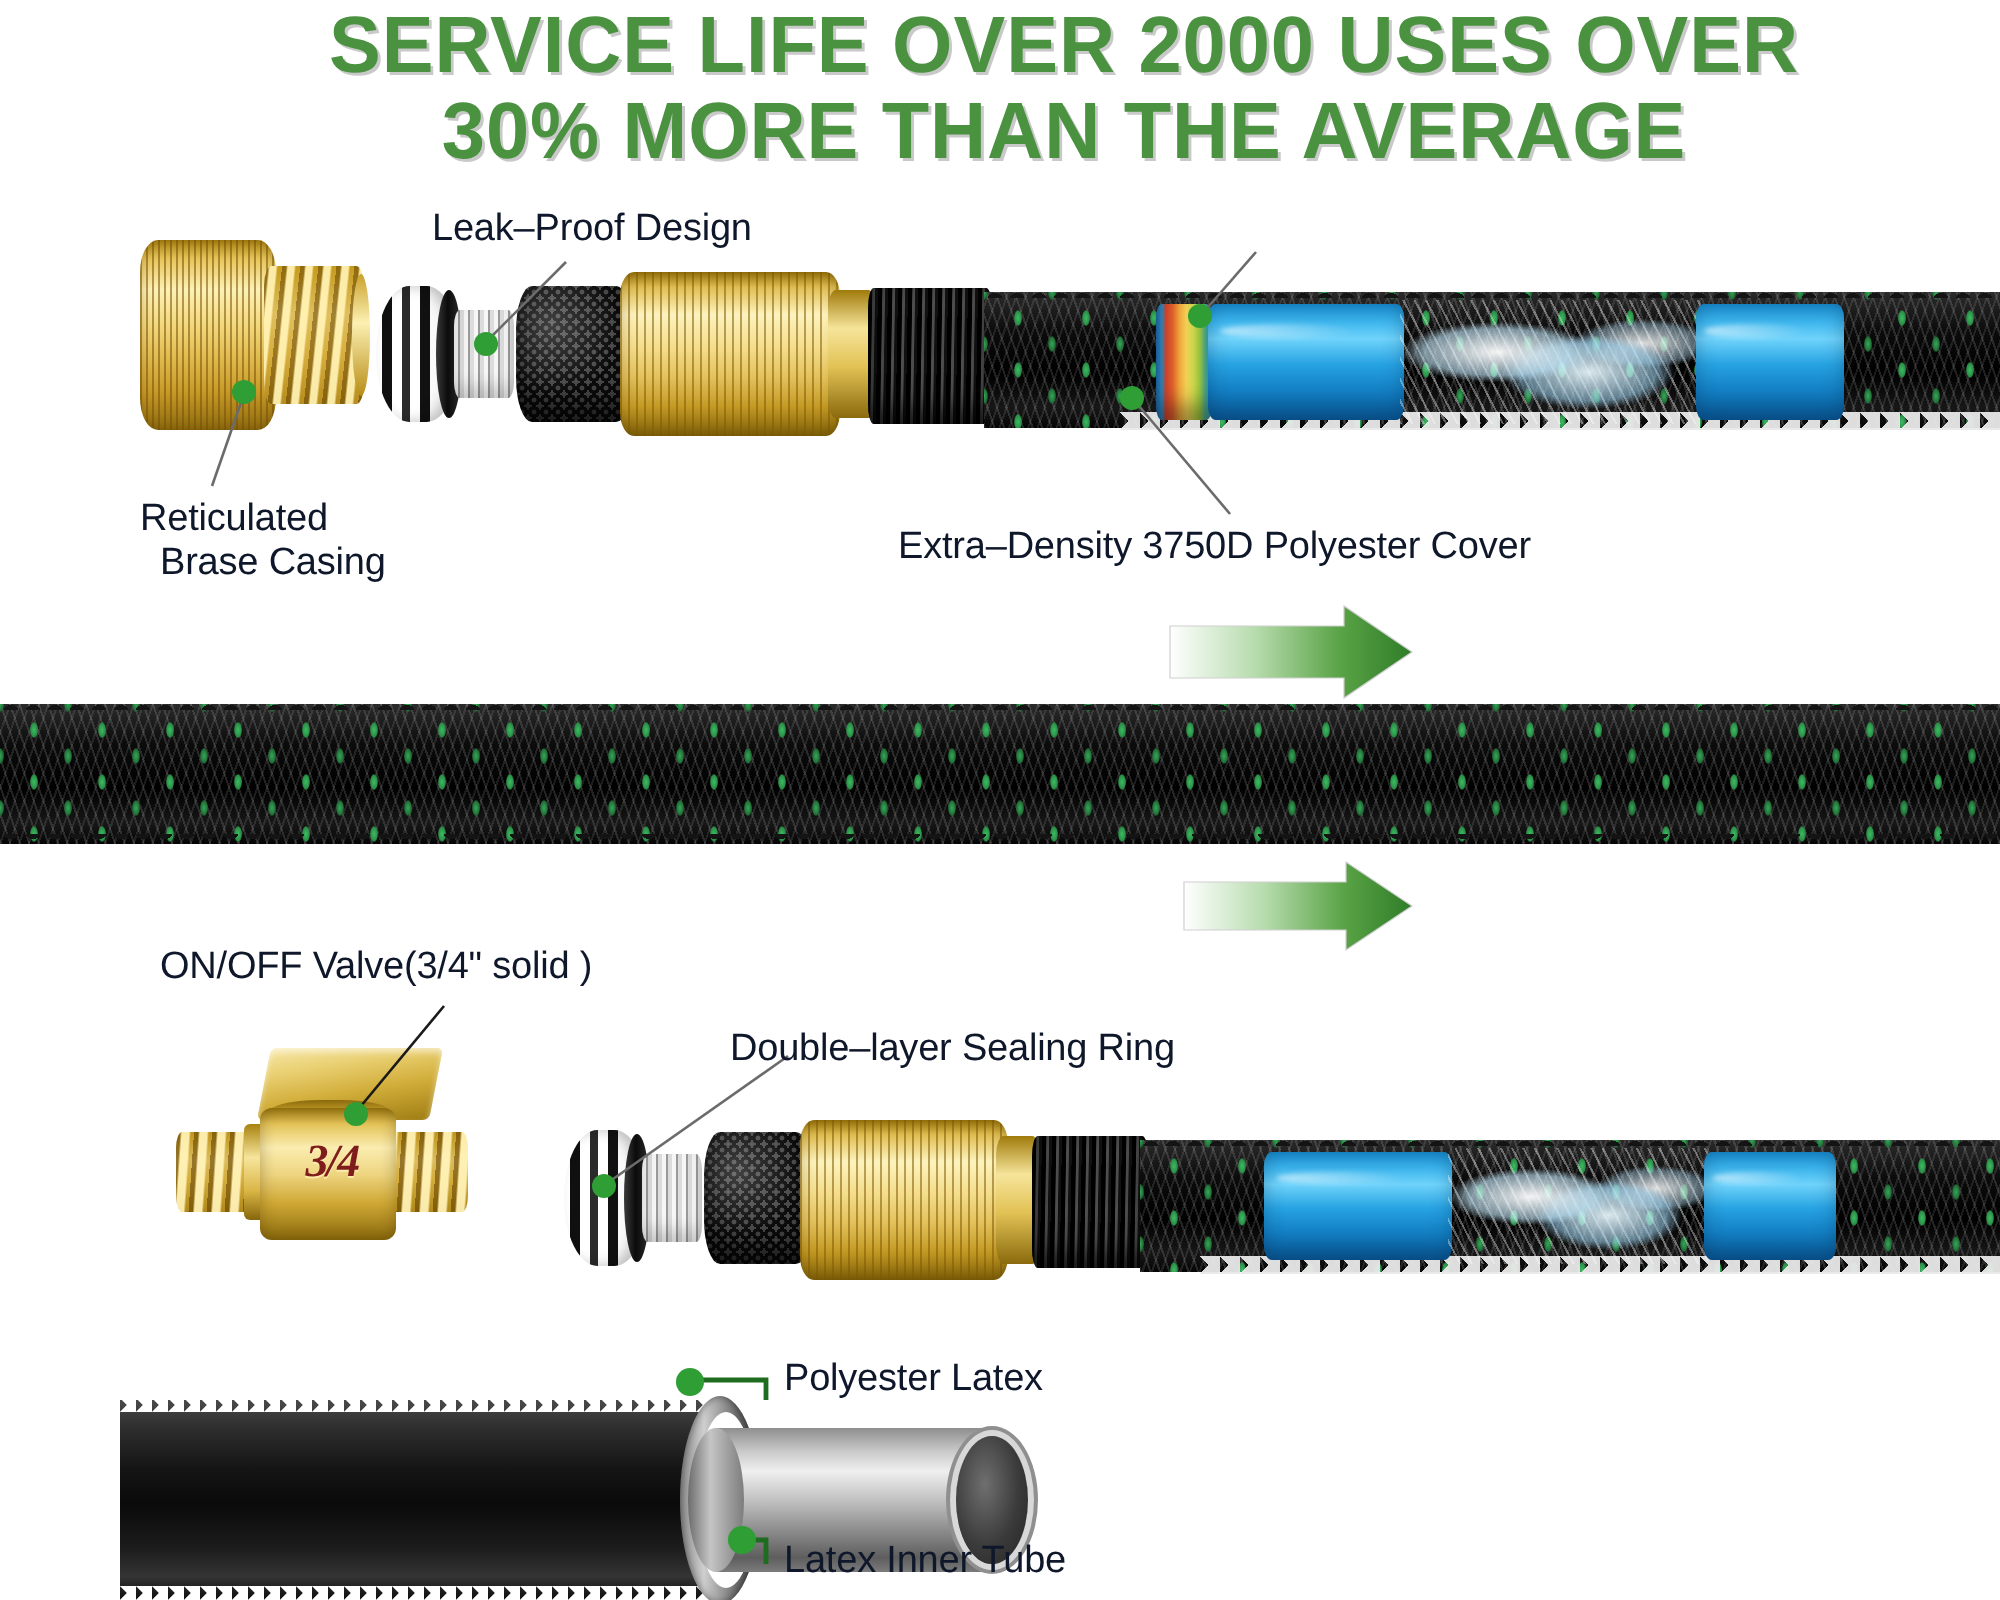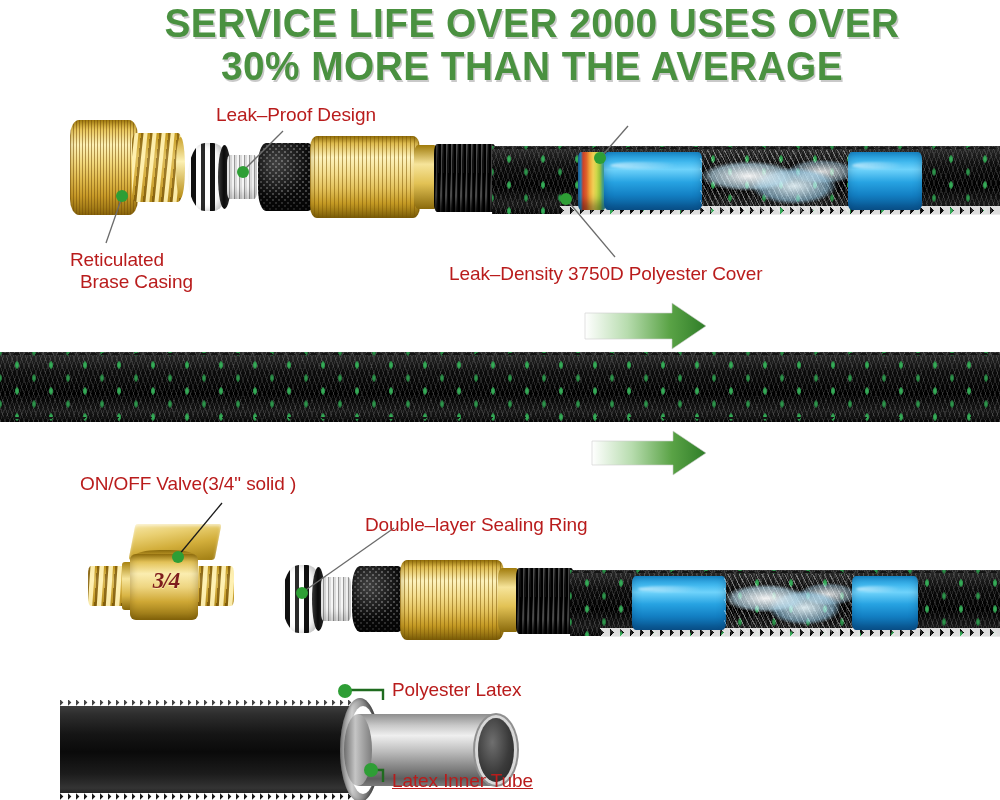--- a/index.html
+++ b/index.html
@@ -41,21 +41,21 @@
     color: #4a9140;
     text-shadow: 1.5px 1.5px 0 rgba(120,120,120,0.40);
     transform: scaleX(0.97);
     white-space: nowrap;
   }
   .title-line.l1 { padding-top: 2px; }
 
   
   .label {
     position: absolute;
-    color: #b91c1c;
+    color: #0f172a;
     font-size: 19px;
     line-height: 22px;
     white-space: pre;
     letter-spacing: -0.1px;
   }
 
   
   .svg-layer {
     position: absolute;
     left: 0; top: 0;
@@ -484,23 +484,23 @@
       <path d="M592,441 L673,441 L673,431 L706,453 L673,475 L673,465 L592,465 Z" fill="url(#arrowGrad)" stroke="#cfcfcf" stroke-width="0.6"></path>
     </g>
   </svg>
 
   <div class="label" style="left:216px; top:104px;">Leak–Proof Design</div>
 
 
   <div class="label" style="left:70px; top:249px;">Reticulated</div>
   <div class="label" style="left:80px; top:271px;">Brase Casing</div>
 
-  <div class="label" style="left:449px; top:263px;">Leak–Density 3750D Polyester Cover</div>
+  <div class="label" style="left:449px; top:263px;">Extra–Density 3750D Polyester Cover</div>
 
   <div class="label" style="left:80px; top:473px;">ON/OFF Valve(3/4" solid )</div>
 
   <div class="label" style="left:365px; top:514px;">Double–layer Sealing Ring</div>
 
   <div class="label" style="left:392px; top:679px;">Polyester Latex</div>
 
-  <div class="label" style="left:392px; top:770px;text-decoration:underline;">Latex Inner Tube</div>
+  <div class="label" style="left:392px; top:770px;">Latex Inner Tube</div>
 
 </div>
 
 </body></html>

